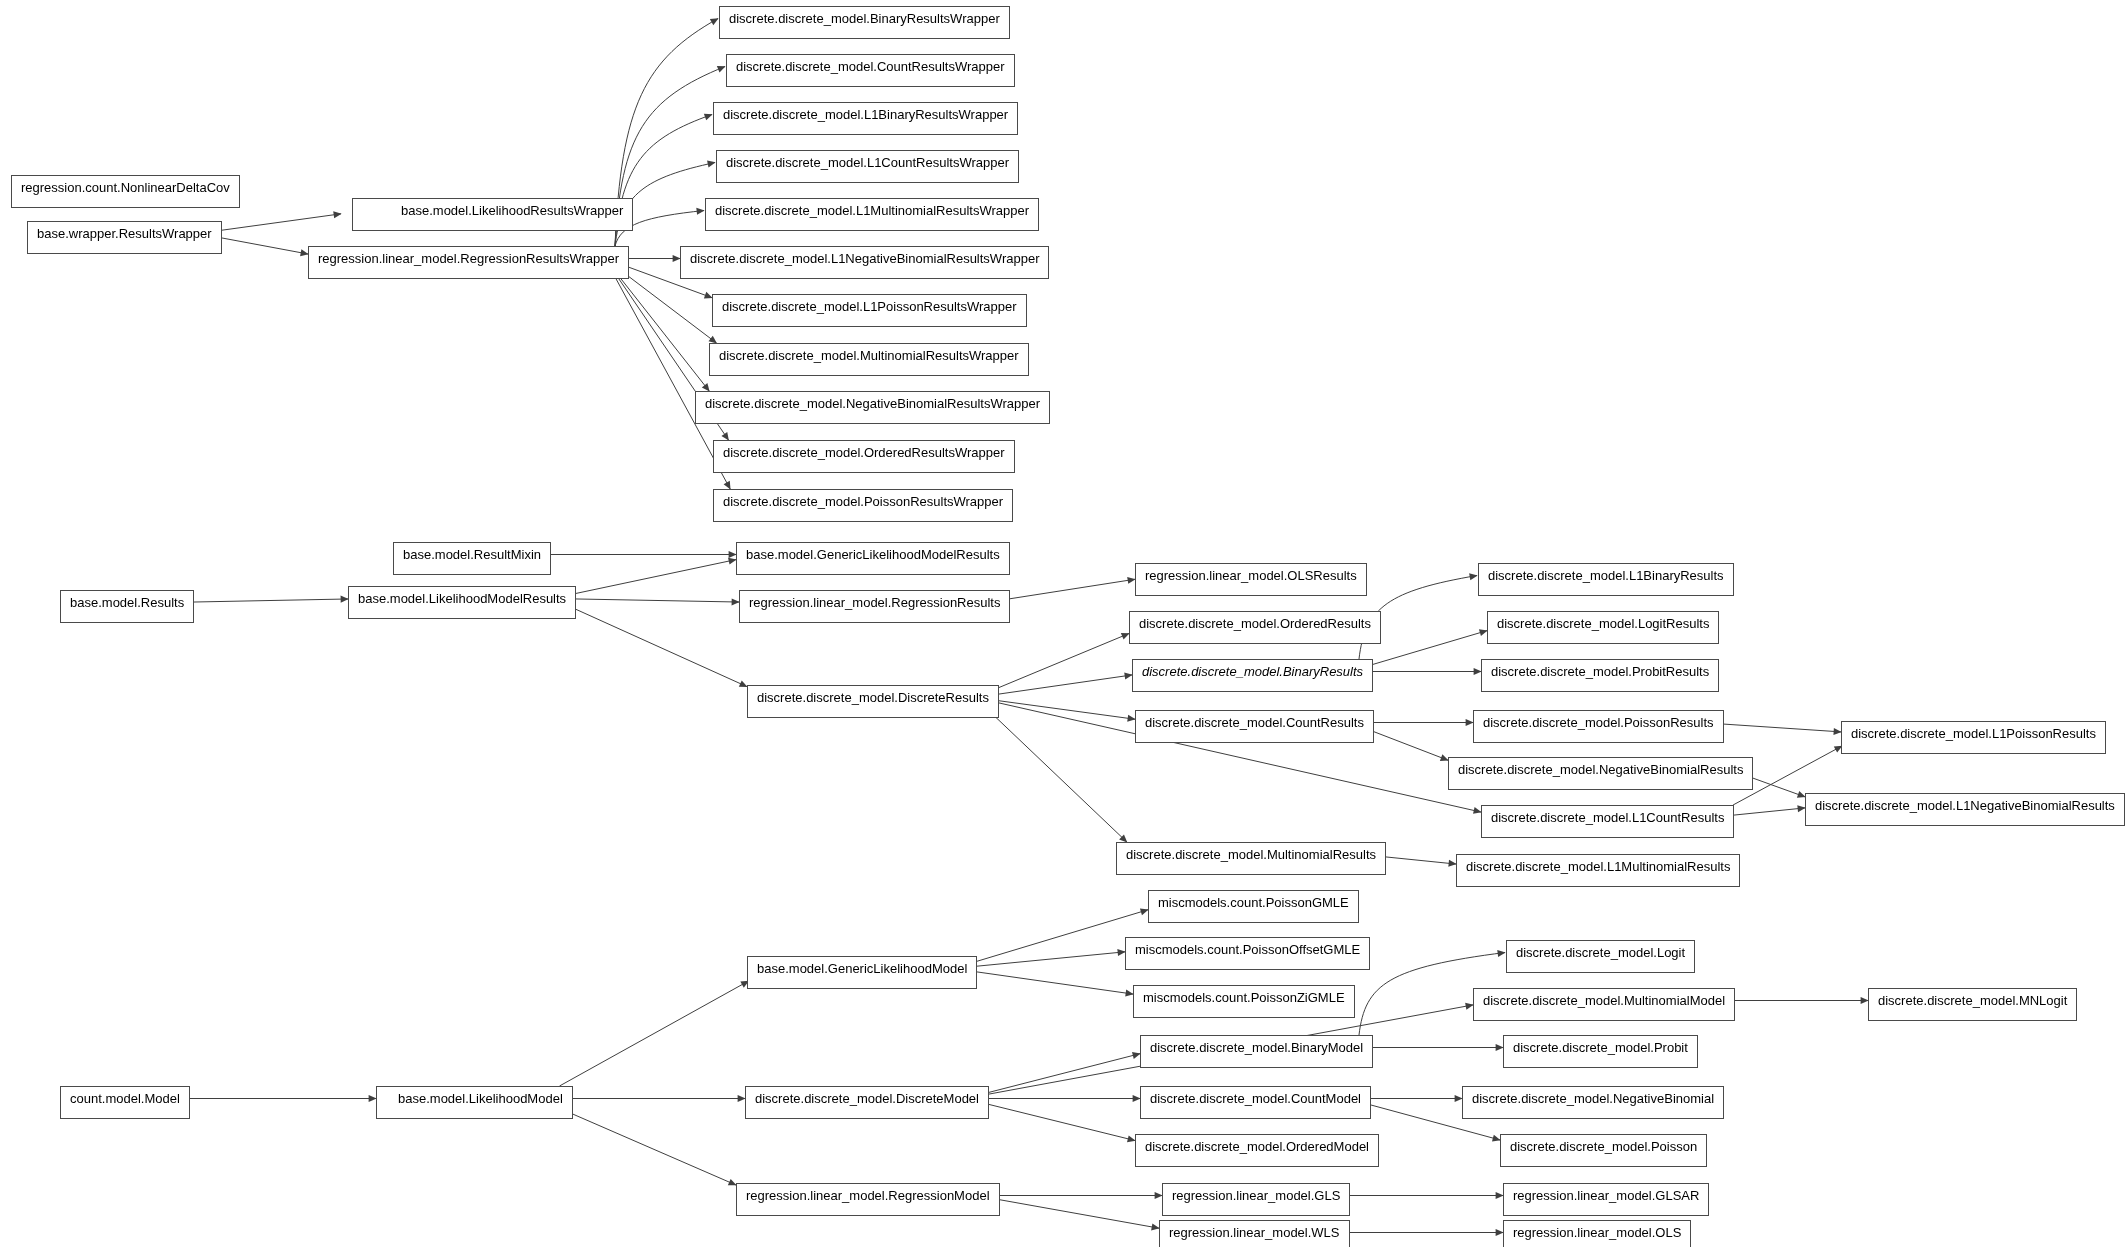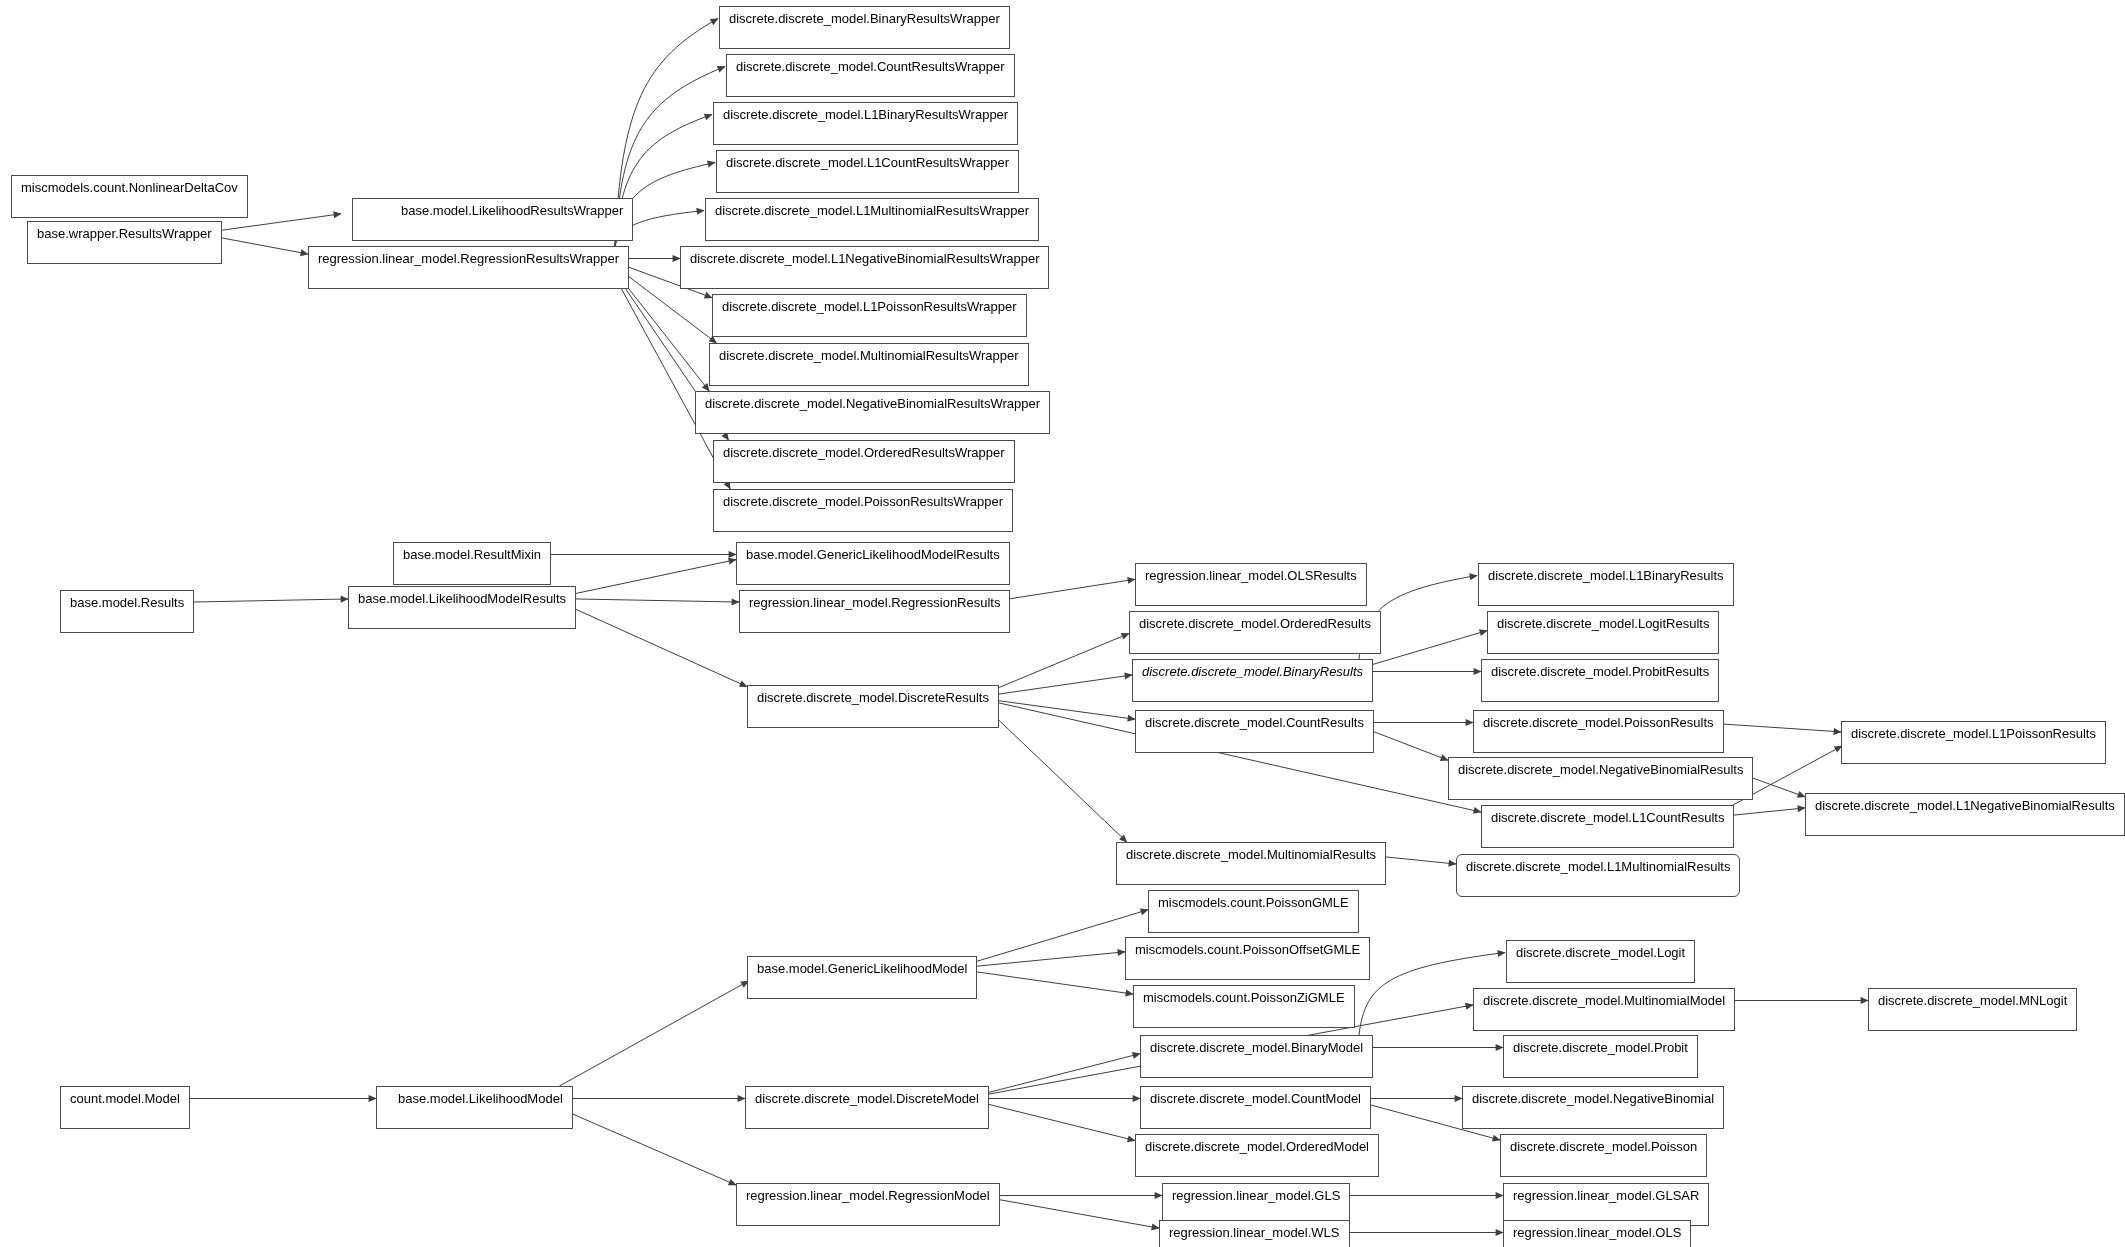--- a/index.html
+++ b/index.html
@@ -17,21 +17,21 @@
   }
   #edge-layer {
     position: absolute;
     left: 0;
     top: 0;
     pointer-events: none;
   }
   .node {
     position: absolute;
     box-sizing: border-box;
-    height: 43px;
+    height: 33px;
     padding: 0 9px;
     line-height: 23px;
     font-size: 13px;
     color: #000000;
     background: #ffffff;
     border: 1px solid #4a4a4a;
     white-space: nowrap;
     text-align: center;
     cursor: pointer;
   }
@@ -102,21 +102,21 @@
         <path class="edge" d="M 1735 1000.5 L 1868 1000.5" marker-end="url(#arrowhead)"></path>
         <path class="edge" d="M 1371 1098.5 L 1462 1098.5" marker-end="url(#arrowhead)"></path>
         <path class="edge" d="M 1371 1105.0084745762713 L 1500 1139.9915254237287" marker-end="url(#arrowhead)"></path>
         <path class="edge" d="M 1000 1195.5 L 1162 1195.5" marker-end="url(#arrowhead)"></path>
         <path class="edge" d="M 1000 1199.7898550724638 L 1159 1228.2101449275362" marker-end="url(#arrowhead)"></path>
         <path class="edge" d="M 1350 1195.5 L 1503 1195.5" marker-end="url(#arrowhead)"></path>
         <path class="edge" d="M 1350 1232.5 L 1503 1232.5" marker-end="url(#arrowhead)"></path>
       </g>
   </svg>
   <div id="node-layer">
-      <div class="node" style="left: 11px; top: 175px;">miscmodels.count.NonlinearDeltaCov</div>
+      <div class="node" style="left: 11px; top: 175px;">regression.count.NonlinearDeltaCov</div>
       <div class="node" style="left: 27px; top: 221px;">base.wrapper.ResultsWrapper</div>
       <div class="node" style="left: 352px; top: 198px; padding-left: 48px;">base.model.LikelihoodResultsWrapper</div>
       <div class="node" style="left: 308px; top: 246px;">regression.linear_model.RegressionResultsWrapper</div>
       <div class="node" style="left: 719px; top: 6px;">discrete.discrete_model.BinaryResultsWrapper</div>
       <div class="node" style="left: 726px; top: 54px;">discrete.discrete_model.CountResultsWrapper</div>
       <div class="node" style="left: 713px; top: 102px;">discrete.discrete_model.L1BinaryResultsWrapper</div>
       <div class="node" style="left: 716px; top: 150px;">discrete.discrete_model.L1CountResultsWrapper</div>
       <div class="node" style="left: 705px; top: 198px;">discrete.discrete_model.L1MultinomialResultsWrapper</div>
       <div class="node" style="left: 680px; top: 246px;">discrete.discrete_model.L1NegativeBinomialResultsWrapper</div>
       <div class="node" style="left: 712px; top: 294px;">discrete.discrete_model.L1PoissonResultsWrapper</div>
@@ -136,21 +136,21 @@
       <div class="node" style="left: 1132px; top: 659px; font-style: italic;">discrete.discrete_model.BinaryResults</div>
       <div class="node" style="left: 1481px; top: 659px;">discrete.discrete_model.ProbitResults</div>
       <div class="node" style="left: 747px; top: 685px;">discrete.discrete_model.DiscreteResults</div>
       <div class="node" style="left: 1135px; top: 710px;">discrete.discrete_model.CountResults</div>
       <div class="node" style="left: 1473px; top: 710px;">discrete.discrete_model.PoissonResults</div>
       <div class="node" style="left: 1841px; top: 721px;">discrete.discrete_model.L1PoissonResults</div>
       <div class="node" style="left: 1448px; top: 757px;">discrete.discrete_model.NegativeBinomialResults</div>
       <div class="node" style="left: 1481px; top: 805px;">discrete.discrete_model.L1CountResults</div>
       <div class="node" style="left: 1805px; top: 793px;">discrete.discrete_model.L1NegativeBinomialResults</div>
       <div class="node" style="left: 1116px; top: 842px;">discrete.discrete_model.MultinomialResults</div>
-      <div class="node" style="left: 1456px; top: 854px; border-radius: 6px;">discrete.discrete_model.L1MultinomialResults</div>
+      <div class="node" style="left: 1456px; top: 854px;">discrete.discrete_model.L1MultinomialResults</div>
       <div class="node" style="left: 1148px; top: 890px;">miscmodels.count.PoissonGMLE</div>
       <div class="node" style="left: 1125px; top: 937px;">miscmodels.count.PoissonOffsetGMLE</div>
       <div class="node" style="left: 1133px; top: 985px;">miscmodels.count.PoissonZiGMLE</div>
       <div class="node" style="left: 747px; top: 956px;">base.model.GenericLikelihoodModel</div>
       <div class="node" style="left: 1506px; top: 940px;">discrete.discrete_model.Logit</div>
       <div class="node" style="left: 1473px; top: 988px;">discrete.discrete_model.MultinomialModel</div>
       <div class="node" style="left: 1868px; top: 988px;">discrete.discrete_model.MNLogit</div>
       <div class="node" style="left: 1140px; top: 1035px;">discrete.discrete_model.BinaryModel</div>
       <div class="node" style="left: 1503px; top: 1035px;">discrete.discrete_model.Probit</div>
       <div class="node" style="left: 60px; top: 1086px;">count.model.Model</div>

